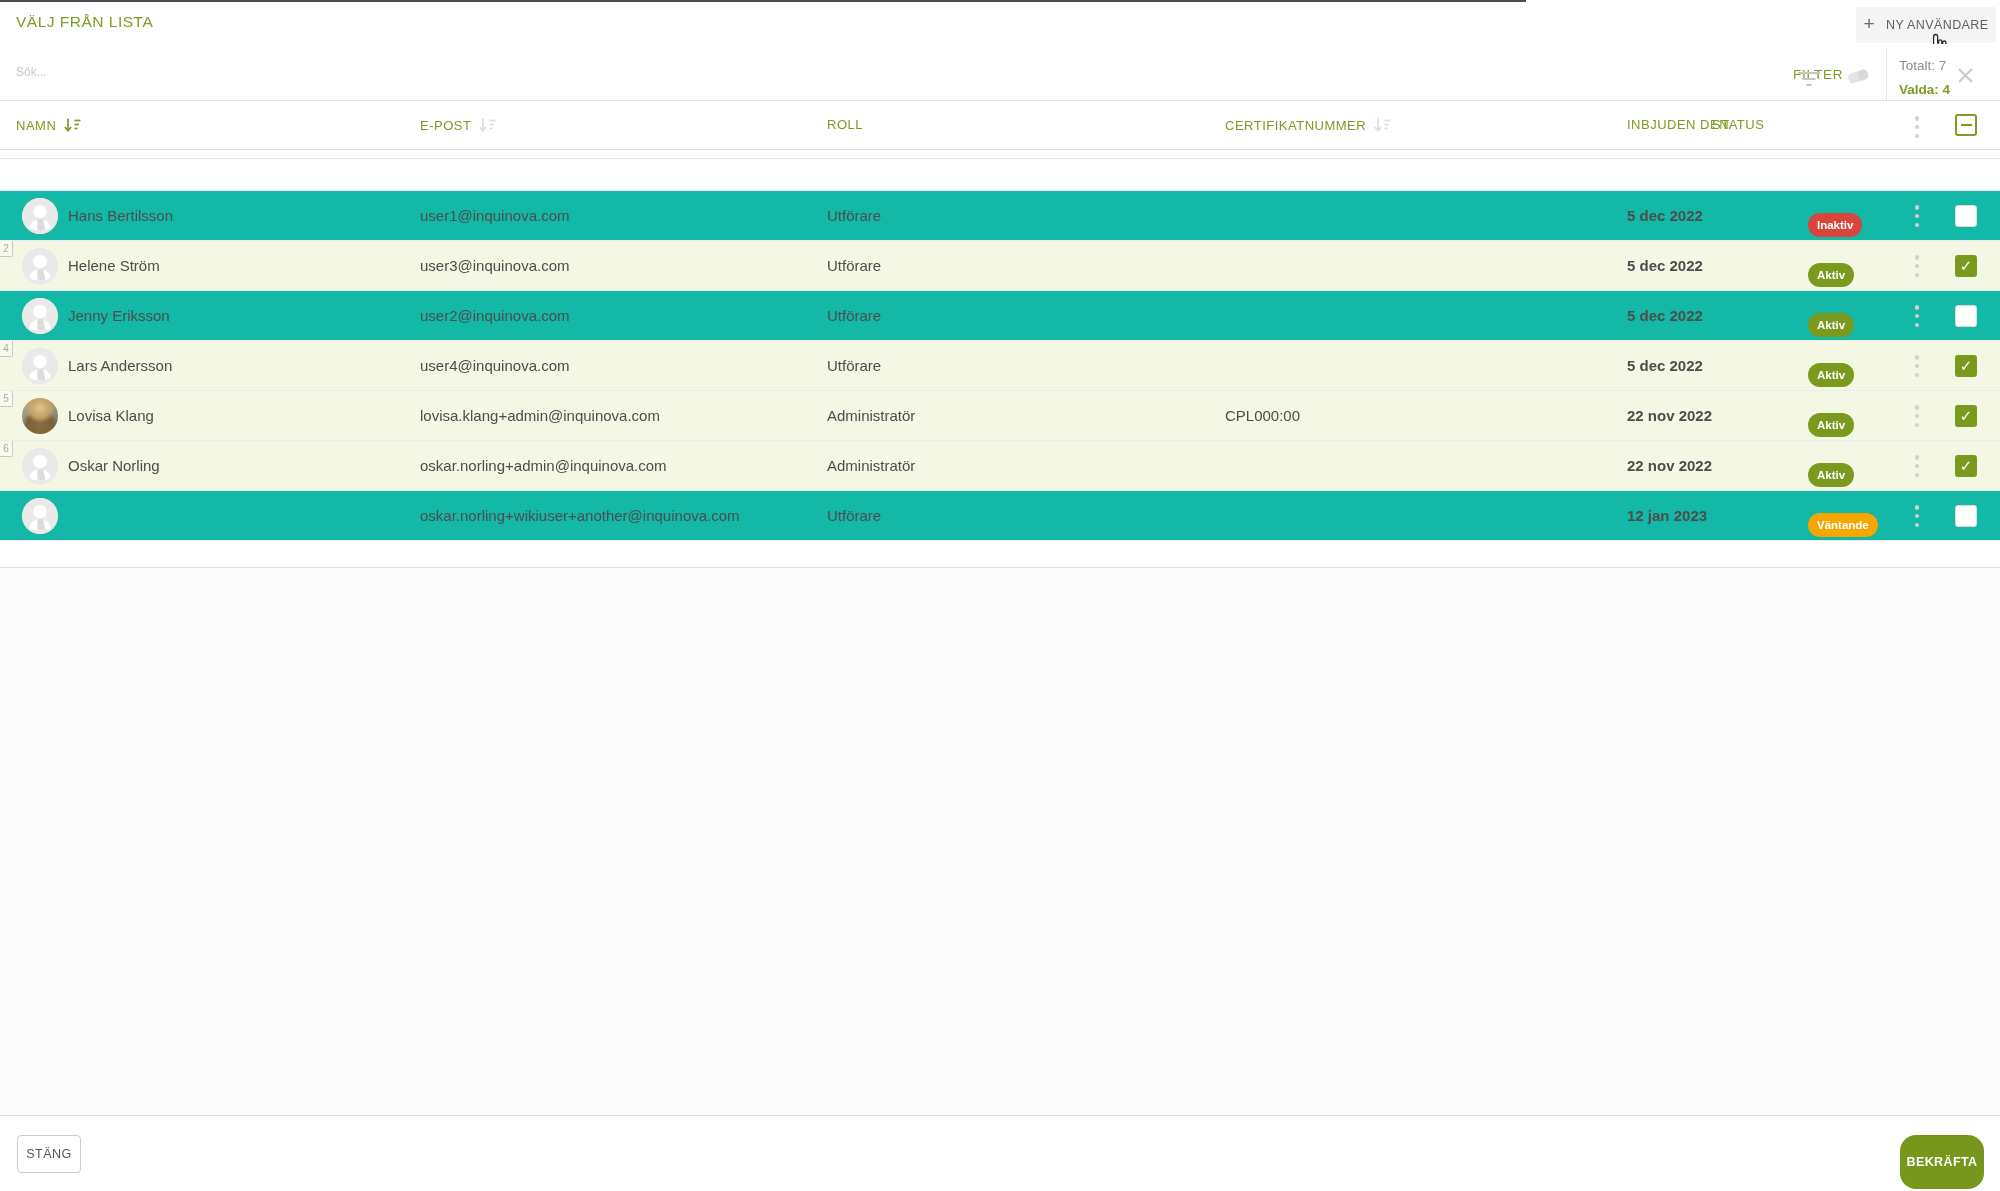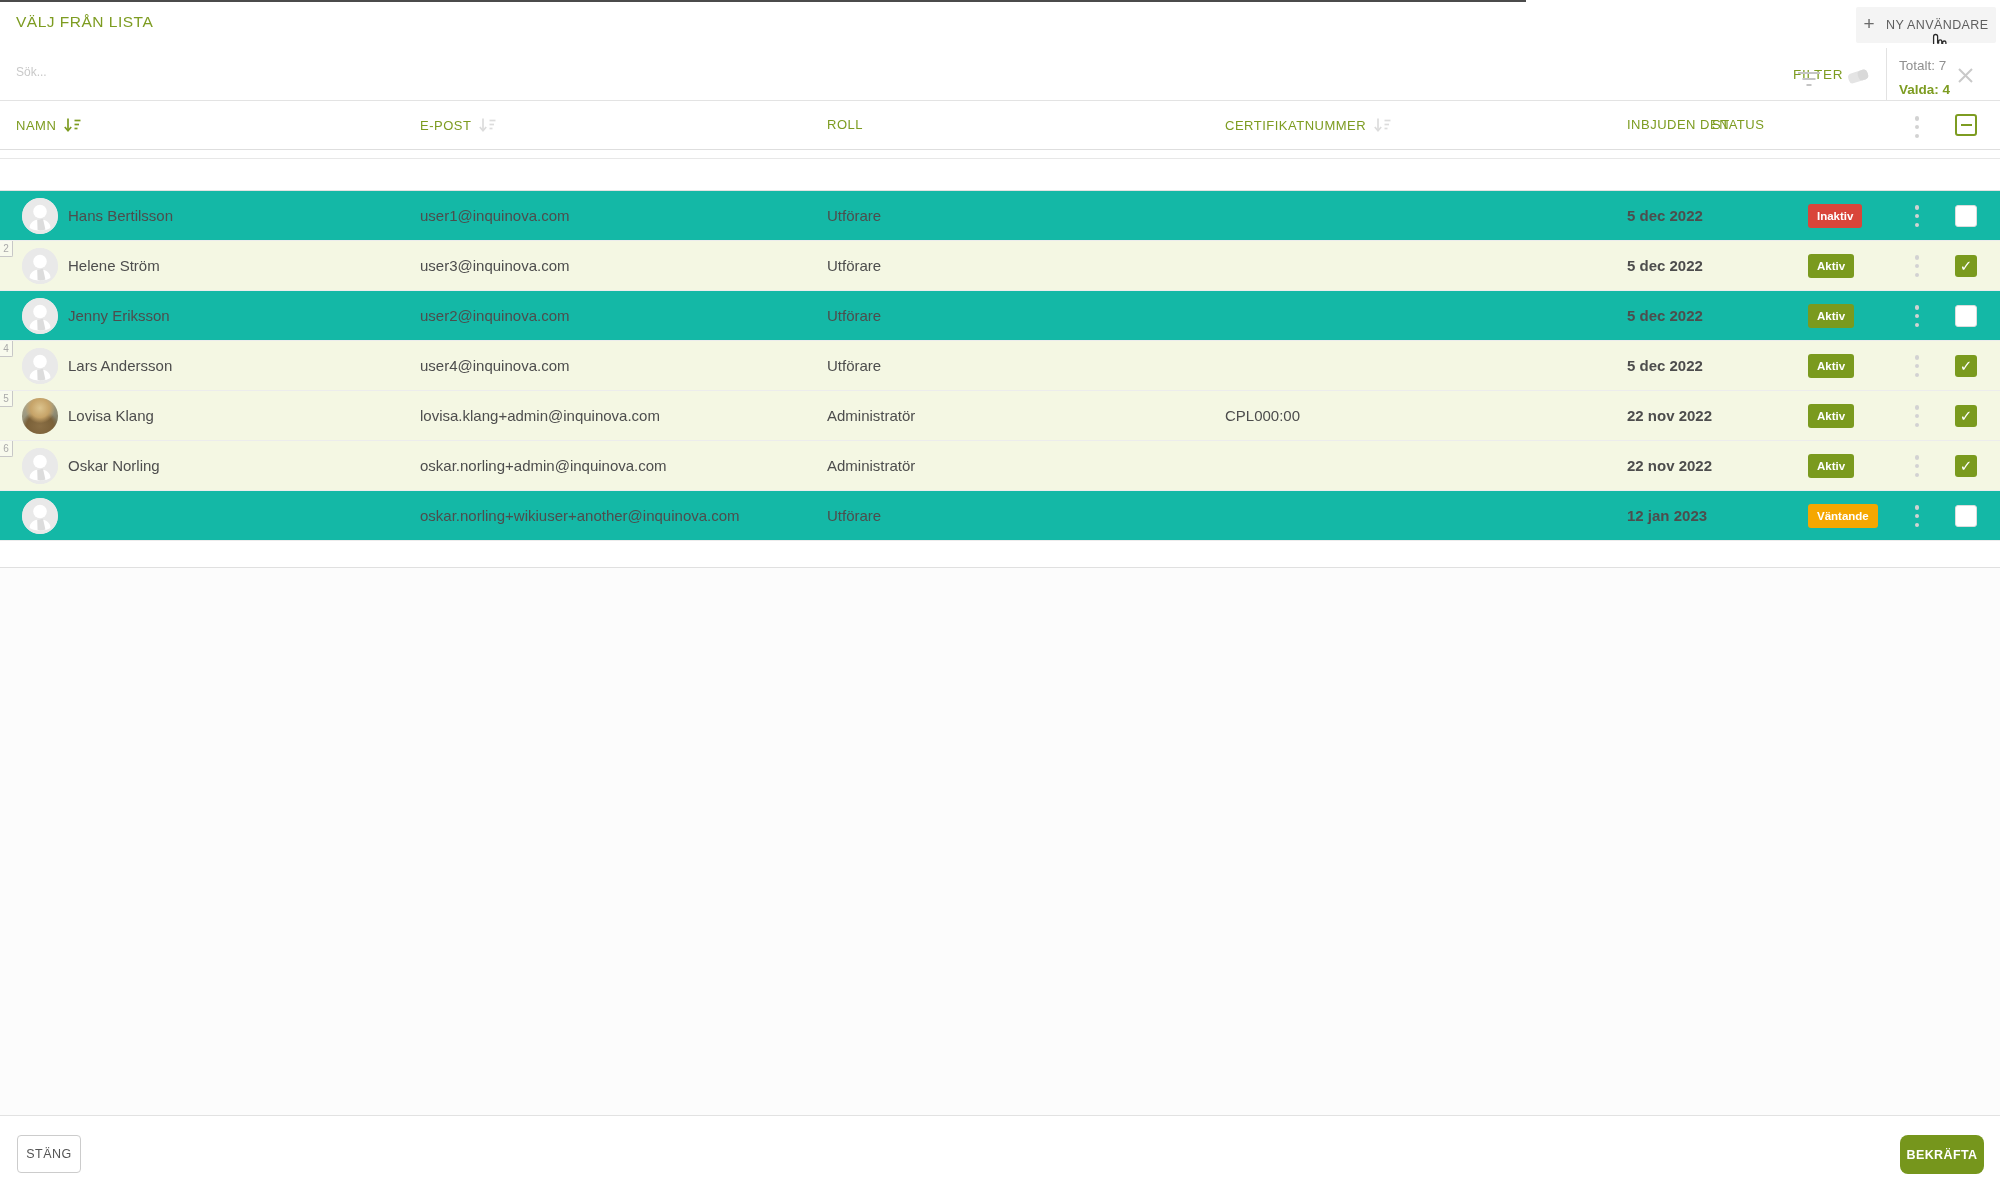--- a/index.html
+++ b/index.html
@@ -80,21 +80,21 @@
   .avatar { position:absolute; left:22px; top:7px; width:36px; height:36px; border-radius:50%;
             overflow:hidden; background:#e9e9e9; }
   .avatar svg { display:block; }
   .avatar.photo {
     background:
       radial-gradient(circle at 50% 28%, #dcc48e 0%, #c6a368 30%, rgba(198,163,104,0) 48%),
       radial-gradient(ellipse 72% 62% at 50% 78%, #8a6f45 0%, #7a6038 52%, rgba(0,0,0,0) 72%),
       linear-gradient(160deg, #b5b199 0%, #8f8c74 55%, #5e5b47 100%);
   }
 
-  .badge { position:absolute; left:1808px; top:13px; height:24px; padding:0 9px; border-radius:3px;
+  .badge { position:absolute; left:1808px; top:22px; height:24px; padding:0 9px; border-radius:12px;
            display:inline-flex; align-items:center; color:#fff; font-size:11.5px; font-weight:700; }
   .badge.active   { background:#7a9a1e; }
   .badge.inactive { background:#d9453a; }
   .badge.pending  { background:#f5a700; }
 
   .kebab { position:absolute; left:1911px; top:14px; width:12px; height:22px;
            display:flex; flex-direction:column; align-items:center; justify-content:space-between;
            cursor:pointer; }
   .kebab i { width:4.5px; height:4.5px; border-radius:50%; background:#d2d2d2; }
 
@@ -106,22 +106,22 @@
   .checkbox.indeterminate { background:#fff; border:2px solid #7d9c21; }
   .checkbox.indeterminate::after { content:""; width:11px; height:2.5px; background:#7d9c21; }
 
   
   .footer { position:absolute; left:0; right:0; bottom:0; height:76px; background:#fff;
             border-top:1px solid #e2e2e2; z-index:3; }
   .close-btn { position:absolute; left:17px; top:19px; width:64px; height:38px; background:#fff;
                border:1px solid #ccc; border-radius:4px; color:#555; font-size:12.5px;
                letter-spacing:.5px; cursor:pointer;
                font-family:"Liberation Sans","DejaVu Sans",sans-serif; }
-  .confirm-btn { position:absolute; left:1900px; top:19px; width:84px; height:39px;
-                 background:#76961c; border:none; border-radius:8px; color:#fff; font-weight:700;
+  .confirm-btn { position:absolute; left:1900px; top:19px; width:84px; height:54px;
+                 background:#76961c; border:none; border-radius:16px; color:#fff; font-weight:700;
                  font-size:12.5px; letter-spacing:.4px; cursor:pointer;
                  font-family:"Liberation Sans","DejaVu Sans",sans-serif; }
 </style>
 </head>
 <body>
 
 <div class="topline"></div>
 
 <header class="titlebar">
   <h1 class="page-title">VÄLJ FRÅN LISTA</h1>

